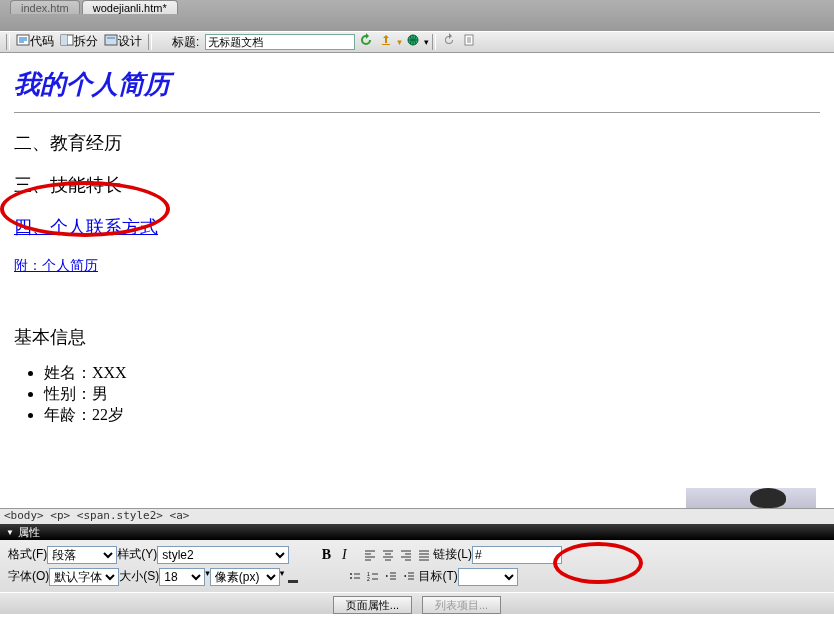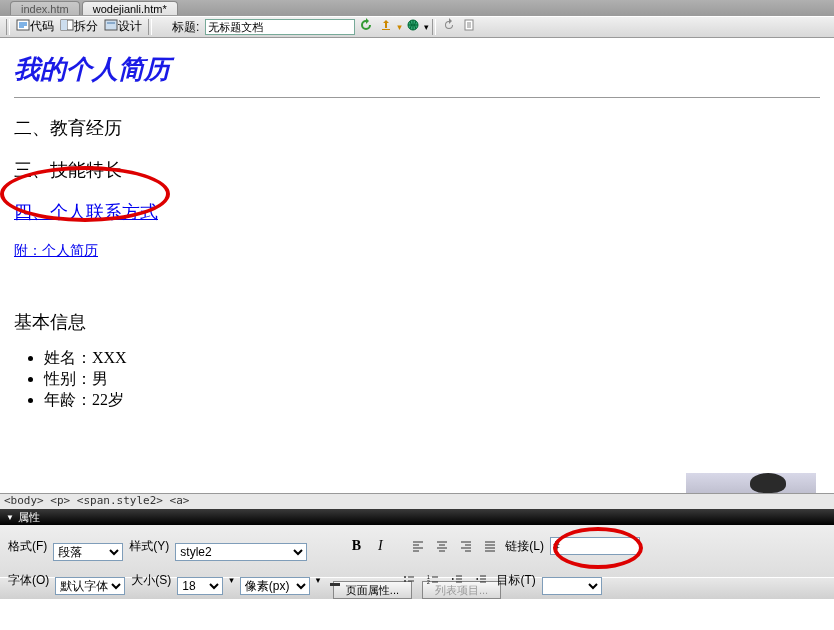--- a/index.html
+++ b/index.html
@@ -1,18 +1,18 @@
 <!DOCTYPE html>
 <html><head>
 <meta charset="utf-8">
 <style>
 * { box-sizing: border-box; margin: 0; padding: 0; }
 body { font-family: Arial, "Microsoft YaHei", sans-serif; font-size: 12px; background: #fff; width: 834px; height: 630px; overflow: hidden; position: relative; }
 
-.tabs { background: linear-gradient(#b0b0b0, #9a9a9a); height: 16px; display: flex; align-items: center; padding-left: 10px; }
+.tabs { background: linear-gradient(#b0b0b0, #9a9a9a); height: 31px; display: flex; align-items: flex-start; padding-left: 10px; }
 .tab { padding: 1px 10px 0; font-size: 11px; background: linear-gradient(#c8c8c8, #b8b8b8); border-radius: 4px 4px 0 0; margin-right: 2px; color: #555; cursor: pointer; border: 1px solid #888; border-bottom: none; }
 .tab.active { background: linear-gradient(#f0f0f0, #e0e0e0); color: #000; }
 
 .toolbar { background: linear-gradient(#f0f0f0, #d8d8d8); height: 22px; border-top: 1px solid #fff; border-bottom: 1px solid #999; display: flex; align-items: center; padding: 0 4px; font-size: 12px; gap: 2px; }
 .tb-sep { width: 4px; height: 16px; border-left: 1px solid #999; border-right: 1px solid #fff; margin: 0 2px; }
 .tb-btn { display: inline-flex; align-items: flex-start; padding: 0 2px; height: 18px; cursor: pointer; }
 .tb-btn svg { width: 14px; height: 14px; }
 .tb-label { margin: 0 4px 0 16px; }
 .tb-input { width: 150px; height: 16px; border: 1px solid #7a9; font-size: 11px; padding: 0 2px; }
 
@@ -31,23 +31,23 @@
 
 .photo { position: absolute; right: 18px; bottom: 0; width: 130px; height: 20px; background: linear-gradient(#d8d8e8, #c0c0d0); overflow: hidden; }
 .photo::before { content: ""; position: absolute; right: 30px; top: 0; width: 36px; height: 20px; background: #2a2a2a; border-radius: 50% 50% 40% 40%; }
 
 .pathbar { background: #e8e8e8; border-top: 1px solid #999; height: 16px; font-size: 11px; font-family: monospace; padding: 0 4px; color: #333; }
 
 .panel-title { background: linear-gradient(#3a3a3a, #000); color: #fff; font-size: 11px; padding: 2px 6px; height: 16px; display: flex; align-items: center; }
 .panel-title::before { content: "▼"; font-size: 8px; margin-right: 4px; }
 
 .props { background: linear-gradient(#eee, #ddd); padding: 6px 8px; font-size: 12px; height: 52px; position: relative; }
-.prow { display: flex; align-items: center; margin-bottom: 4px; gap: 6px; }
+.prow { display: flex; align-items: flex-start; margin-bottom: 4px; gap: 0; }
 .prow label { white-space: nowrap; }
-.sel { height: 18px; border: 1px solid #7f9db9; background: #fff; font-size: 12px; margin-top: 12px; }
+.sel { height: 18px; border: 1px solid #7f9db9; background: #fff; font-size: 12px; }
 .txtin { height: 18px; border: 1px solid #7f9db9; background: #fff; font-size: 12px; padding: 0 2px; }
 .iconbtn { width: 18px; height: 18px; display: inline-flex; align-items: center; justify-content: center; cursor: pointer; }
 .iconbtn svg { width: 14px; height: 14px; }
 .bold { font-weight: bold; font-family: serif; font-size: 14px; }
 .italic { font-style: italic; font-family: serif; font-size: 14px; }
 
 .annot2 { position: absolute; left: 553px; top: 2px; width: 90px; height: 42px; border: 4px solid #d00; border-radius: 50%; pointer-events: none; z-index: 10; }
 
 .bottombar { background: linear-gradient(#e8e8e8, #d0d0d0); height: 22px; border-top: 1px solid #fff; display: flex; align-items: flex-end; justify-content: center; gap: 10px; }
 .bottombtn { background: linear-gradient(#f8f8f8, #d8d8d8); border: 1px solid #888; height: 18px; padding: 0 12px; font-size: 11px; cursor: pointer; }

